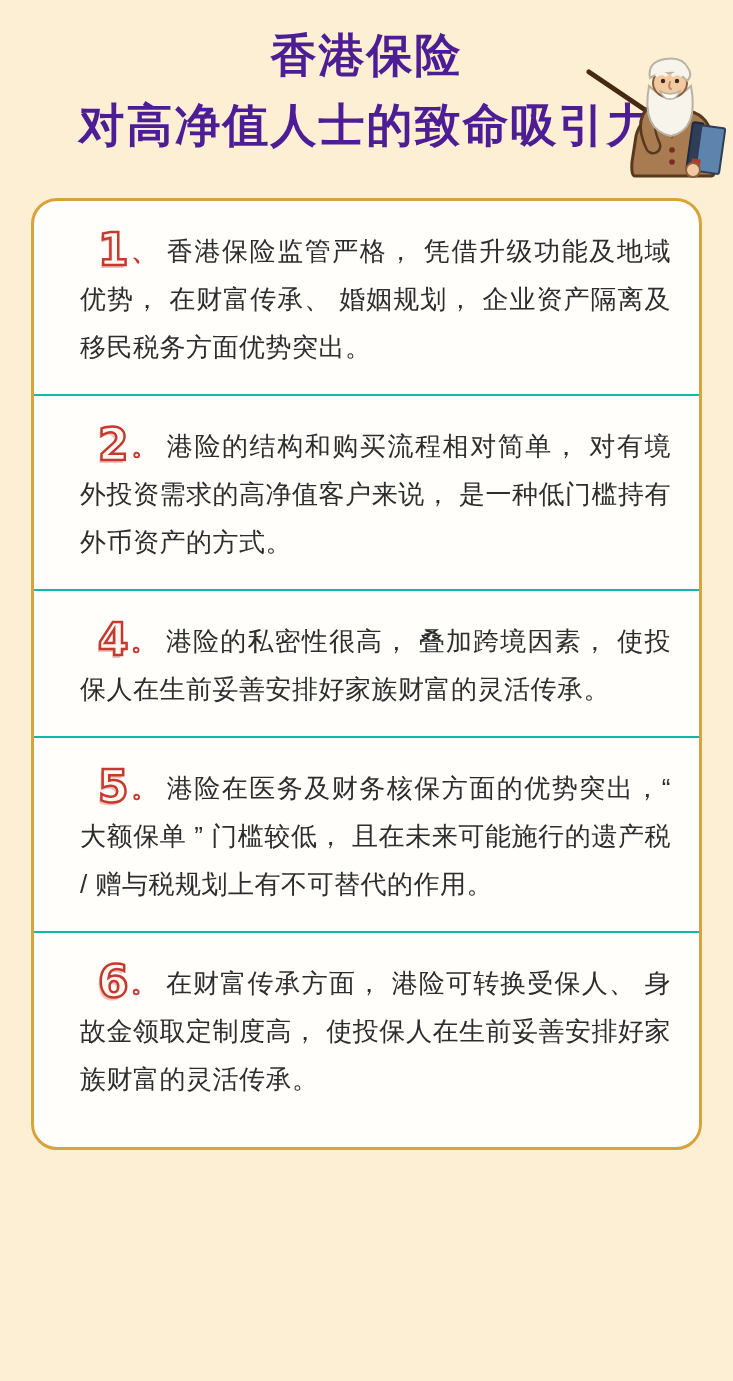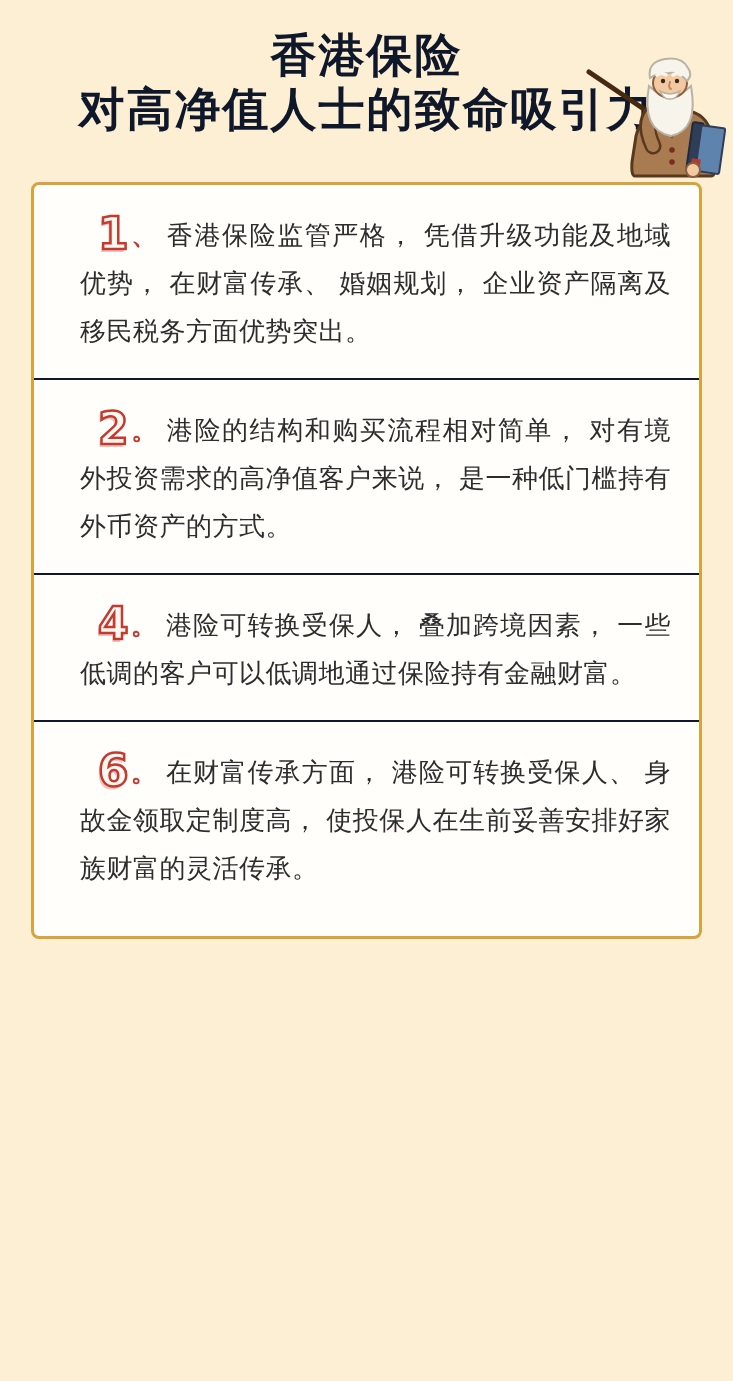--- a/index.html
+++ b/index.html
@@ -10,46 +10,46 @@
     position: relative;
     overflow: hidden;
   }
   .header {
     position: relative;
     padding-top: 32px;
     text-align: center;
     z-index: 1;
   }
   .title-line {
-    color: #0f172a;
+    color: #4c1d95;
     font-weight: bold;
     font-size: 46px;
     line-height: 1.0;
     letter-spacing: 2px;
     margin: 0;
   }
-  .title-line.second { margin-top: 8px; }
+  .title-line.second { margin-top: 24px; }
   .mascot {
     position: absolute;
     top: 56px; right: 0;
     width: 150px; height: 124px;
     z-index: 2;
   }
   .card {
     box-sizing: border-box;
     margin: 50px 15px 0 31px;
     width: 671px;
     background: #fffefb;
     border: 3px solid #d8a33c;
-    border-radius: 8px;
+    border-radius: 26px;
     overflow: hidden;
   }
   .item {
     padding: 26px 28px 23px 46px;
-    border-top: 2px solid #0f172a;
+    border-top: 2px solid #14b8a6;
   }
   .item:first-child { border-top: none; }
   .item:last-child { padding-bottom: 44px; }
   .item p {
     margin: 0;
     font-size: 26px;
     line-height: 48px;
     color: #2d2d2d;
     text-align: justify;
     letter-spacing: 0.5px;
@@ -125,21 +125,24 @@
   <div class="item">
     <p><span class="num">1</span><span class="sep">、</span><span>香港保险监管严格， 凭借升级功能及地域优势， 在财富传承、 婚姻规划， 企业资产隔离及移民税务方面优势突出。</span></p>
   </div>
 
   <div class="item">
     <p><span class="num">2</span><span class="sep">。</span><span>港险的结构和购买流程相对简单， 对有境外投资需求的高净值客户来说， 是一种低门槛持有外币资产的方式。</span></p>
   </div>
 
 
   <div class="item">
-    <p><span class="num">4</span><span class="sep">。</span><span>港险可转换受保人， 叠加跨境因素， 一些低调的客户可以低调地通过保险持有金融财富。</span></p>
+    <p><span class="num">4</span><span class="sep">。</span><span>港险的私密性很高， 叠加跨境因素， 使投保人在生前妥善安排好家族财富的灵活传承。</span></p>
   </div>
 
+  <div class="item">
+    <p><span class="num">5</span><span class="sep">。</span><span>港险在医务及财务核保方面的优势突出，“ 大额保单 ” 门槛较低， 且在未来可能施行的遗产税 / 赠与税规划上有不可替代的作用。</span></p>
+  </div>
 
   <div class="item">
     <p><span class="num">6</span><span class="sep">。</span><span>在财富传承方面， 港险可转换受保人、 身故金领取定制度高， 使投保人在生前妥善安排好家族财富的灵活传承。</span></p>
   </div>
 
 </div>
 
 </body></html>

